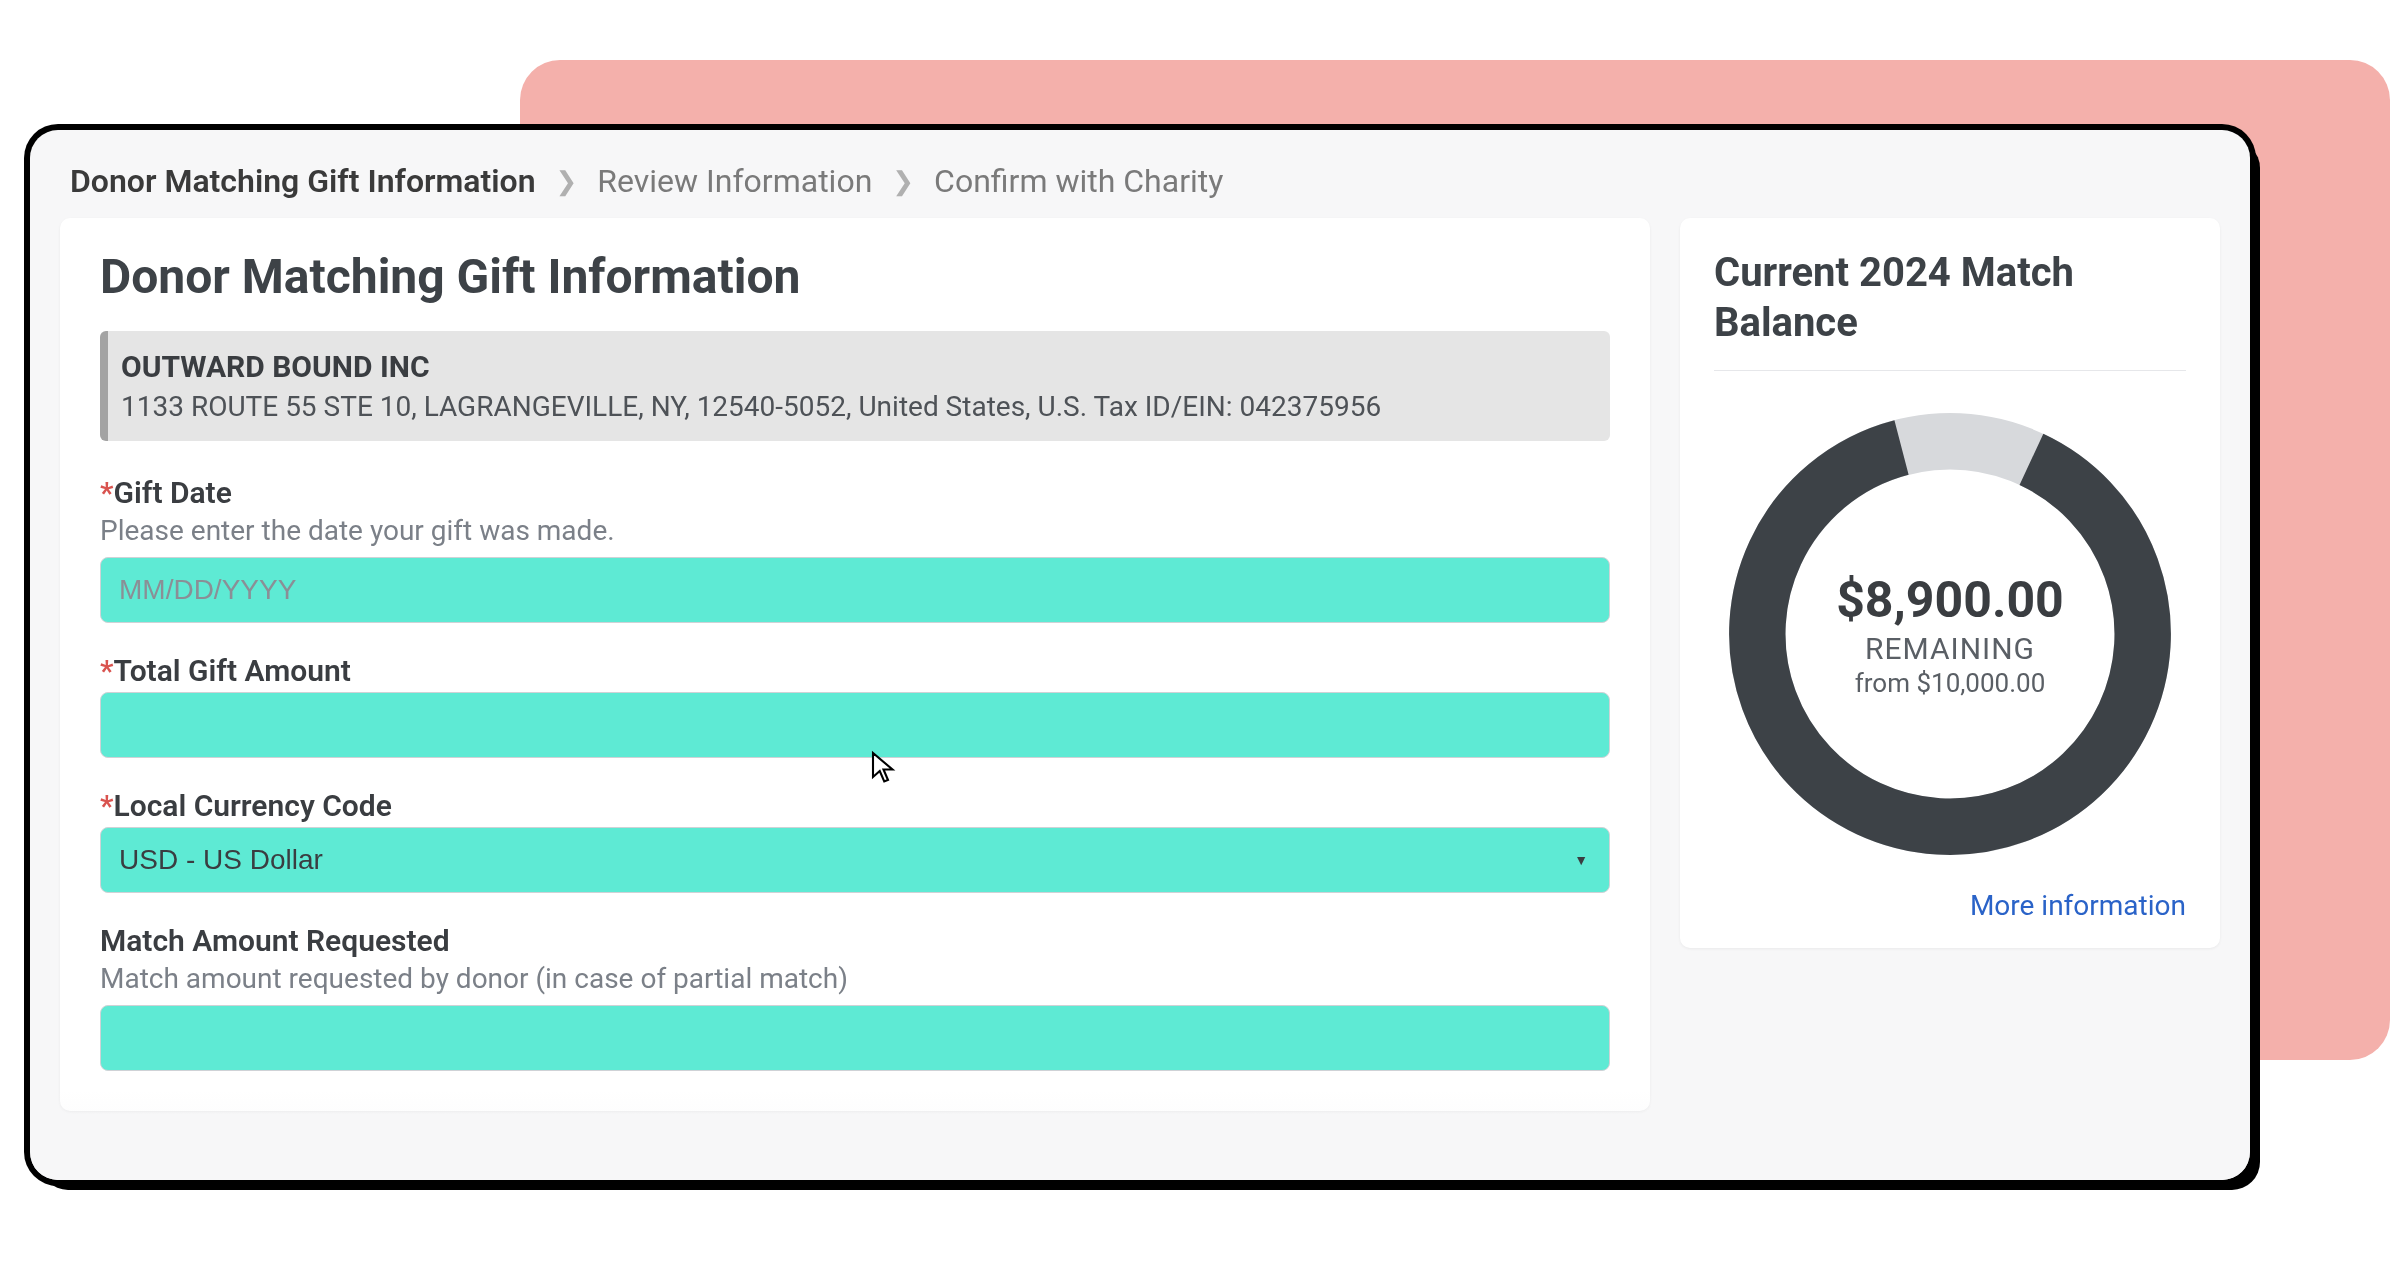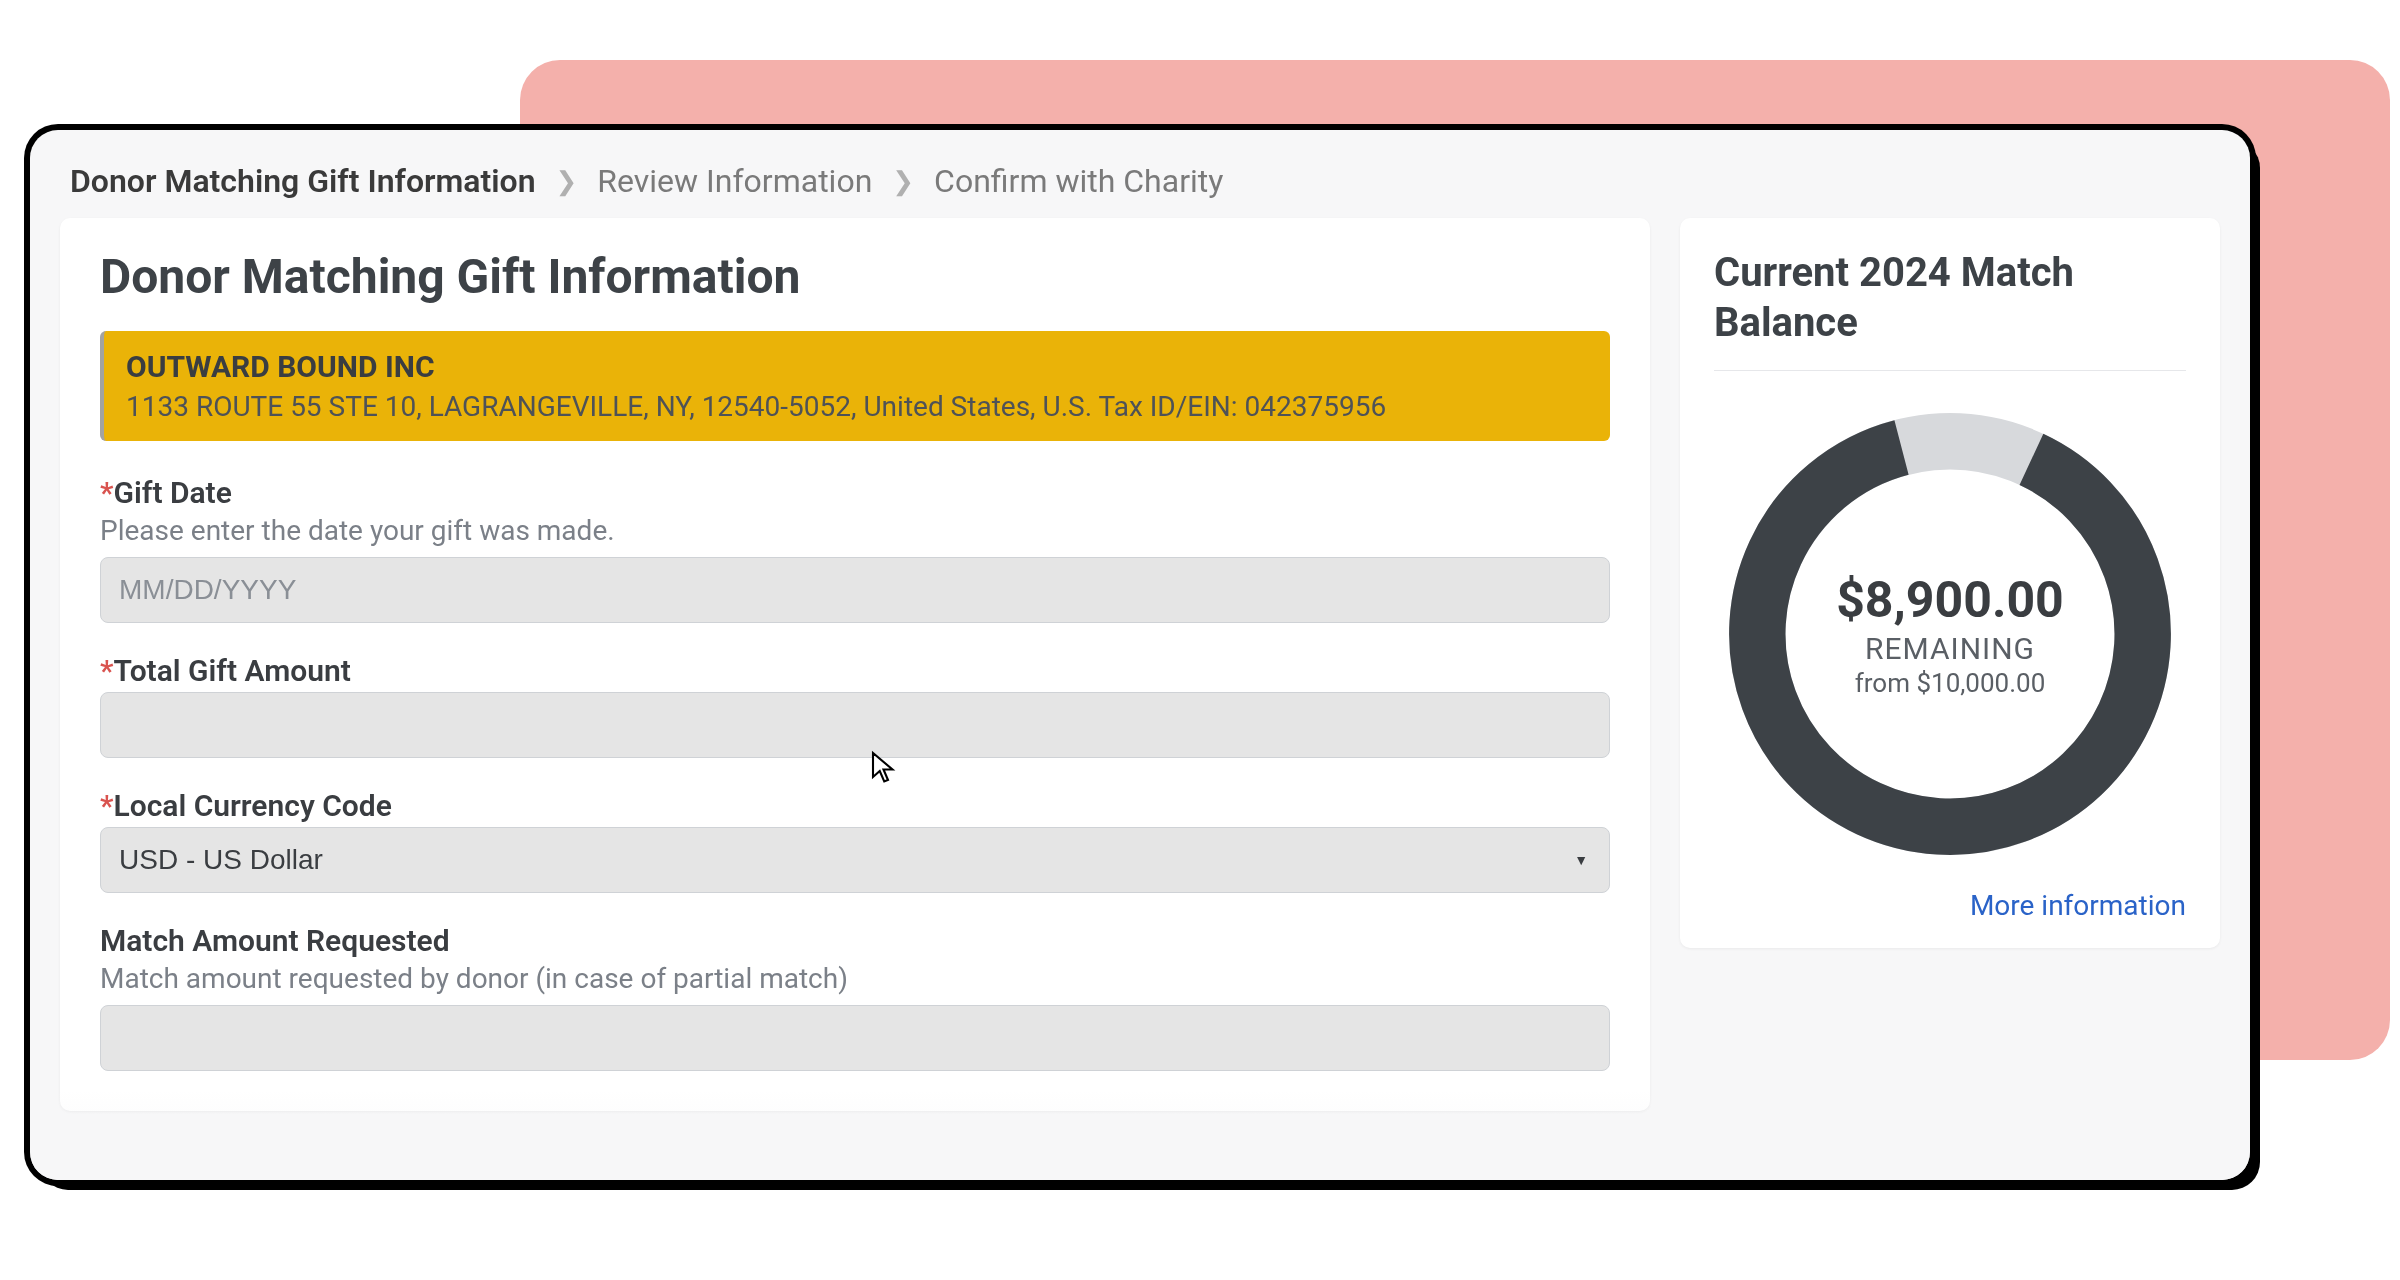--- a/index.html
+++ b/index.html
@@ -64,23 +64,23 @@
     box-shadow: 0 1px 3px rgba(0,0,0,0.06);
     min-height: 880px;
   }
   .page-title {
     font-size: 48px;
     font-weight: 700;
     color: #3d4247;
     margin-bottom: 26px;
   }
   .org-box {
-    background: #eab308;
-    border-left: 4px solid #a3a3a3;
-    padding: 18px 22px;
+    background: #e5e5e5;
+    border-left: 8px solid #a3a3a3;
+    padding: 18px 13px;
     border-radius: 6px;
     margin-bottom: 34px;
   }
   .org-name {
     font-size: 30px;
     font-weight: 700;
     color: #3a3d41;
     margin-bottom: 6px;
   }
   .org-addr {
@@ -103,21 +103,21 @@
     margin-bottom: 10px;
   }
   .text-input, .select-input {
     width: 100%;
     height: 66px;
     border: 1px solid #cfd2d6;
     border-radius: 8px;
     font-size: 28px;
     padding: 0 18px;
     color: #3a3d41;
-    background: #e5e5e5;
+    background: #5eead4;
   }
   .text-input::placeholder { color: #8a8f96; }
   .select-wrap {
     position: relative;
   }
   .select-caret {
     position: absolute;
     right: 22px;
     top: 50%;
     transform: translateY(-50%);

